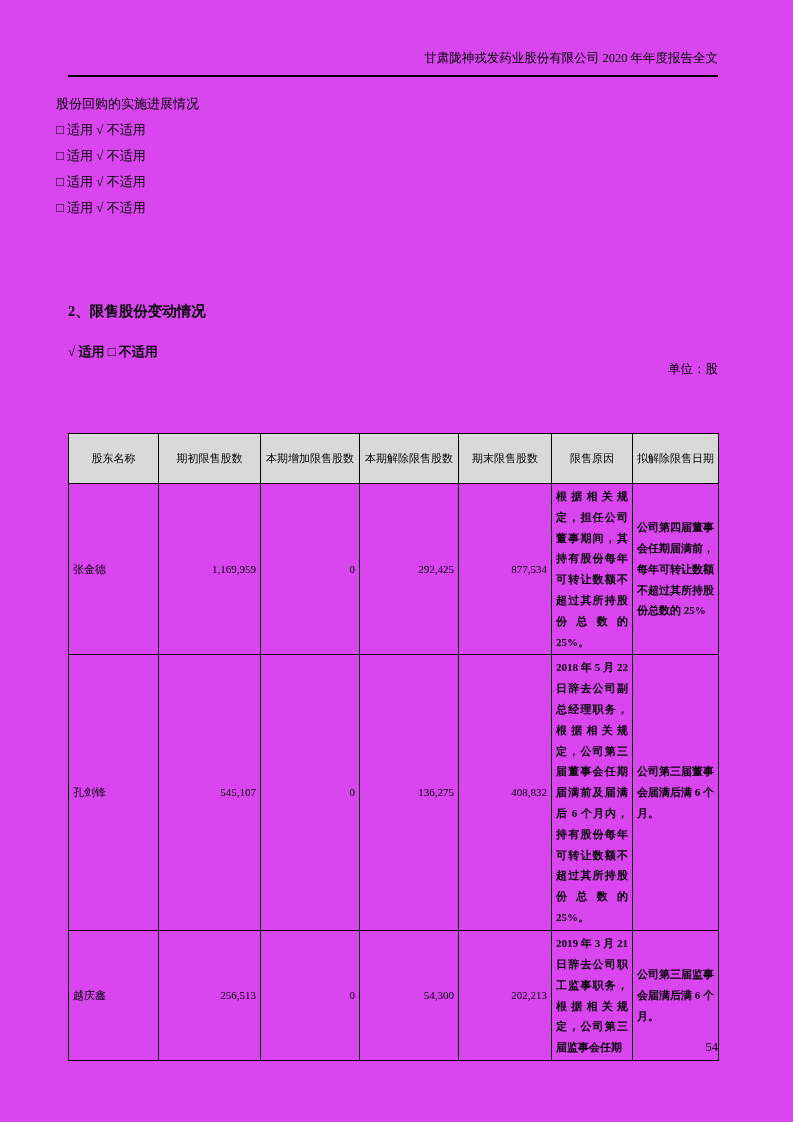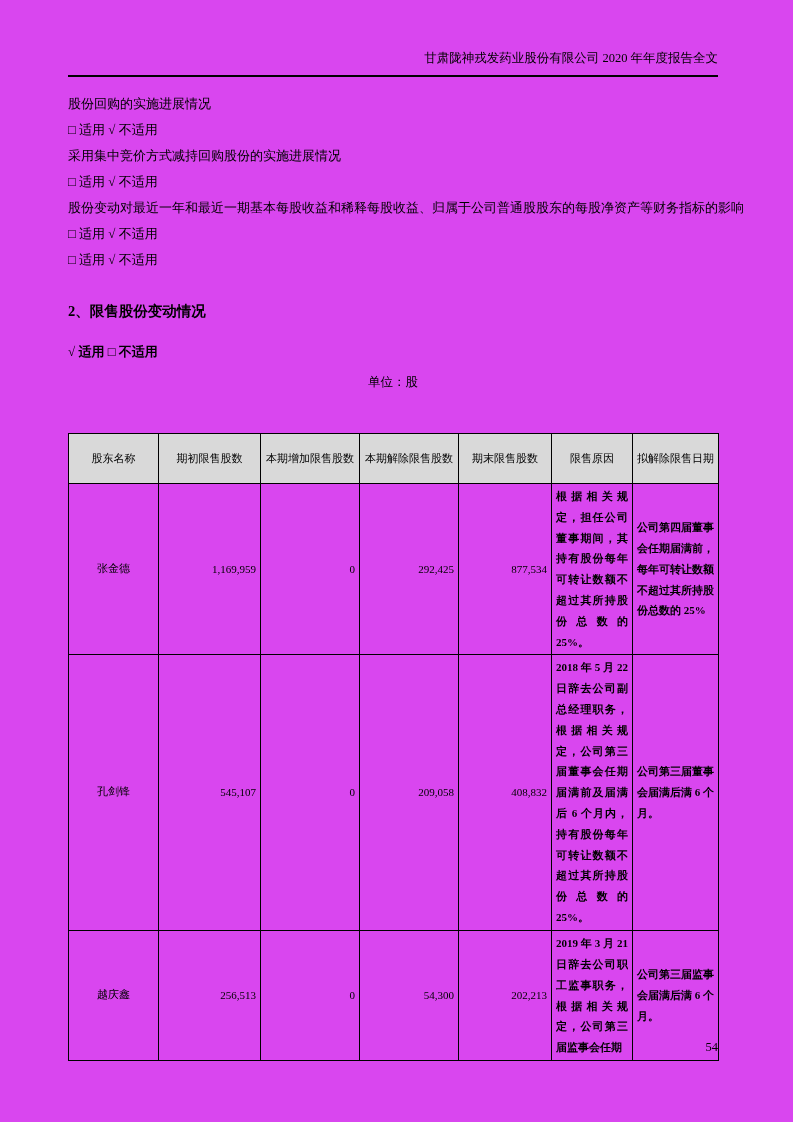--- a/index.html
+++ b/index.html
@@ -17,21 +17,21 @@
   .doc-header {
     position: absolute;
     top: 50px; left: 68px; width: 650px;
     text-align: right;
     font-size: 12.5px;
     padding-bottom: 8px;
     border-bottom: 2px solid #000;
   }
   .intro {
     position: absolute;
-    top: 91px; left: 68px; width: 650px;
+    top: 91px; left: 56px; width: 650px;
   }
   .intro p {
     height: 26px;
     line-height: 26px;
     font-size: 13px;
     white-space: nowrap;
   }
   .section-heading {
     position: absolute;
     top: 302px; left: 68px;
@@ -39,22 +39,22 @@
     font-weight: bold;
   }
   .applicability {
     position: absolute;
     top: 343px; left: 68px;
     font-size: 13px;
     font-weight: bold;
   }
   .unit-label {
     position: absolute;
-    top: 374px; left: 68px; width: 650px;
-    text-align: center;
+    top: 361px; left: 68px; width: 650px;
+    text-align: right;
     font-size: 12.5px;
   }
   table.rst {
     position: absolute;
     top: 400px; left: 68px;
     width: 650px;
     border-collapse: collapse;
     table-layout: fixed;
     font-size: 11px;
     margin-top: 33px;
@@ -75,44 +75,42 @@
   col.c1 { width: 90px; }
   col.c2 { width: 102px; }
   col.c3 { width: 99px; }
   col.c4 { width: 99px; }
   col.c5 { width: 93px; }
   col.c6 { width: 81px; }
   col.c7 { width: 86px; }
   tr.r1 { height: 167px; }
   tr.r2 { height: 273px; }
   tr.r3 { height: 130px; }
-  td.name { text-align: center; font-family: Liberation Mono, monospace; }
+  td.name { text-align: left; }
   td.num { text-align: right; }
   td.reason, td.rel-date { text-align: justify; font-weight: bold; }
   .clip { max-height: 124px; overflow: hidden; }
   .page-number {
     position: absolute;
     top: 1040px; left: 68px; width: 650px;
     text-align: right;
     font-size: 12.5px;
   }
 </style>
 </head>
 <body>
 
 <div class="page">
 
   <div class="doc-header">甘肃陇神戎发药业股份有限公司 2020 年年度报告全文</div>
 
   <div class="intro">
     <p>股份回购的实施进展情况</p>
     <p>□ 适用 √ 不适用</p>
-    <p>采用集中竞价方式减持回购股份的实施进展情况</p>
     <p>□ 适用 √ 不适用</p>
-    <p>股份变动对最近一年和最近一期基本每股收益和稀释每股收益、归属于公司普通股股东的每股净资产等财务指标的影响</p>
     <p>□ 适用 √ 不适用</p>
     <p>□ 适用 √ 不适用</p>
   </div>
 
   <h2 class="section-heading">2、限售股份变动情况</h2>
 
   <p class="applicability">√ 适用 □ 不适用</p>
 
   <div class="unit-label">单位：股</div>
 
@@ -144,21 +142,21 @@
         <td class="num">0</td>
         <td class="num">292,425</td>
         <td class="num">877,534</td>
         <td class="reason">根据相关规定，担任公司董事期间，其持有股份每年可转让数额不超过其所持股份总数的25%。</td>
         <td class="rel-date">公司第四届董事会任期届满前，每年可转让数额不超过其所持股份总数的 25%</td>
       </tr>
       <tr class="r2">
         <td class="name">孔剑锋</td>
         <td class="num">545,107</td>
         <td class="num">0</td>
-        <td class="num">209,058</td>
+        <td class="num">136,275</td>
         <td class="num">408,832</td>
         <td class="reason">2018 年 5 月 22 日辞去公司副总经理职务，根据相关规定，公司第三届董事会任期届满前及届满后 6 个月内，持有股份每年可转让数额不超过其所持股份总数的25%。</td>
         <td class="rel-date">公司第三届董事会届满后满 6 个月。</td>
       </tr>
       <tr class="r3">
         <td class="name">越庆鑫</td>
         <td class="num">256,513</td>
         <td class="num">0</td>
         <td class="num">54,300</td>
         <td class="num">202,213</td>

